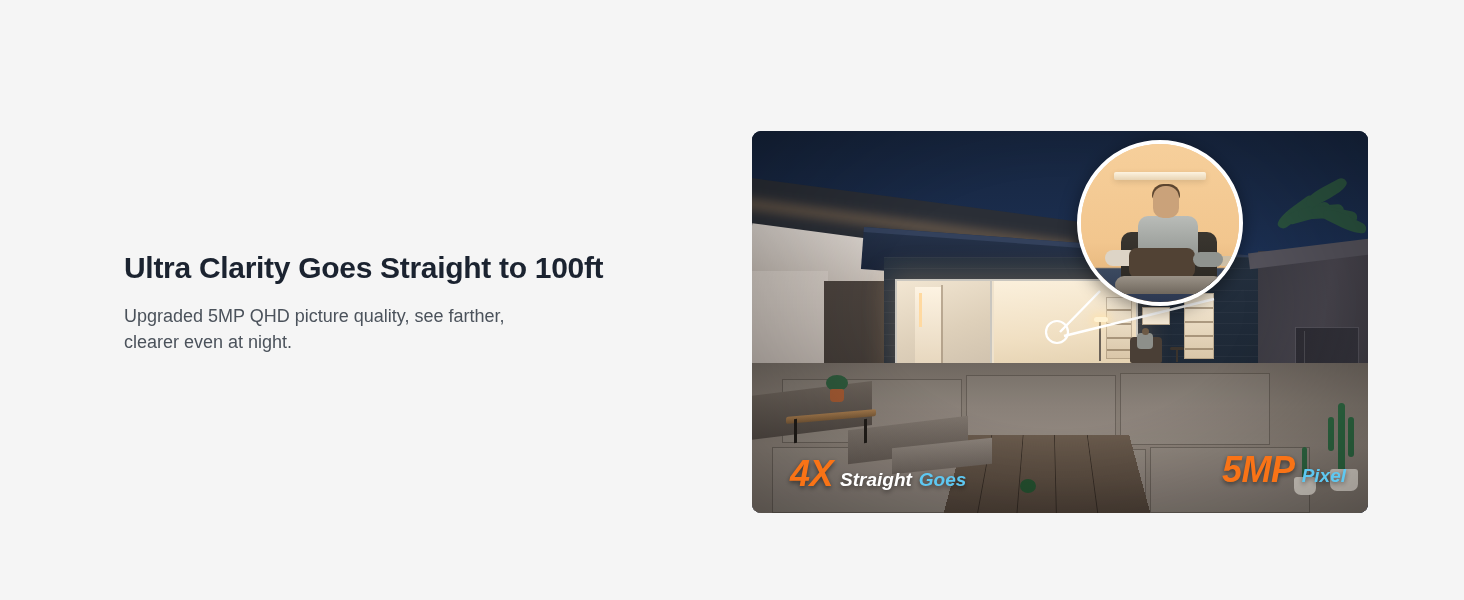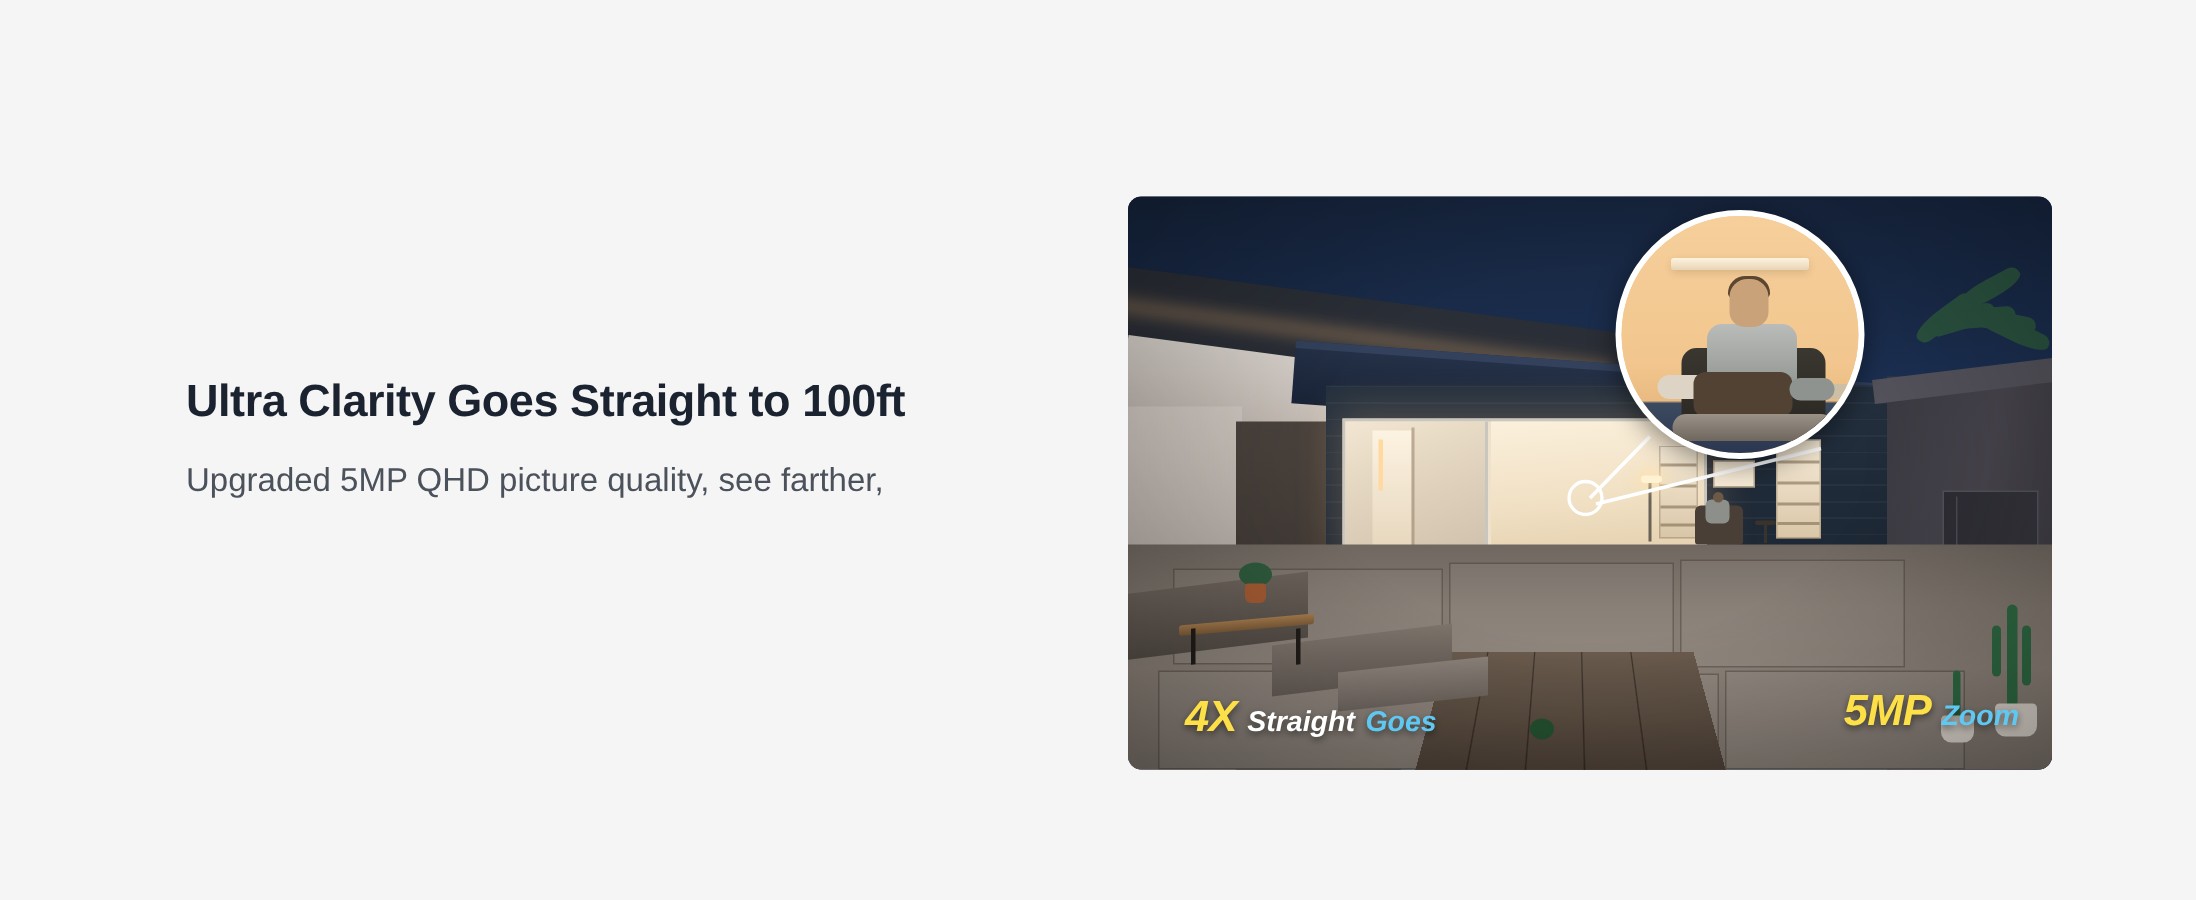--- a/index.html
+++ b/index.html
@@ -24,21 +24,21 @@
   .headline{
     font-size:30px;
     font-weight:bold;
     letter-spacing:-0.3px;
     color:#1b2330;
     line-height:1.2;
     white-space:nowrap;
   }
   .subtext{
     margin-top:18px;
-    font-size:22px;
+    font-size:18px;
     font-weight:400;
     color:#4b525b;
     line-height:1.42;
     max-width:510px;
   }
   .subtext .l2{ display:block; }
 
   
   .photo{
     position:absolute;
@@ -416,39 +416,40 @@
   .badge{
     position:absolute;
     display:flex; align-items:baseline; gap:7px;
     font-style:italic;
     text-shadow:0 2px 5px rgba(0,0,0,.5);
     white-space:nowrap;
   }
   .badge-left{ left:38px; bottom:18px; }
   .badge-right{ right:22px; bottom:22px; }
   .badge .big{
-    font-size:29px; font-weight:bold; color:#fde047;
+    font-size:36px; font-weight:bold; color:#f97316;
     letter-spacing:-0.5px;
   }
   .badge .mid{
     font-size:19px; font-weight:bold; color:#ffffff;
   }
   .badge .accent{
     font-size:19px; font-weight:bold; color:#5ec8f2;
   }
 </style>
 </head>
 <body>
 
 <div class="page">
 
   <div class="text-block">
     <h1 class="headline">Ultra Clarity Goes Straight to 100ft</h1>
     <p class="subtext">
       <span>Upgraded 5MP QHD picture quality, see farther,</span>
+      <span class="l2">clearer even at night.</span>
     </p>
   </div>
 
   <div class="photo">
 
     <div class="sky"></div>
 
     <div class="roof-left"></div>
     <div class="led-glow"></div>
     <div class="led-strip"></div>
@@ -558,17 +559,17 @@
       <div class="mag-chair-base"></div>
     </div>
 
     <div class="badge badge-left">
       <span class="big">4X</span>
       <span class="mid">Straight</span>
       <span class="accent">Goes</span>
     </div>
     <div class="badge badge-right">
       <span class="big">5MP</span>
-      <span class="accent">Zoom</span>
+      <span class="accent">Pixel</span>
     </div>
 
   </div>
 </div>
 
 </body></html>

